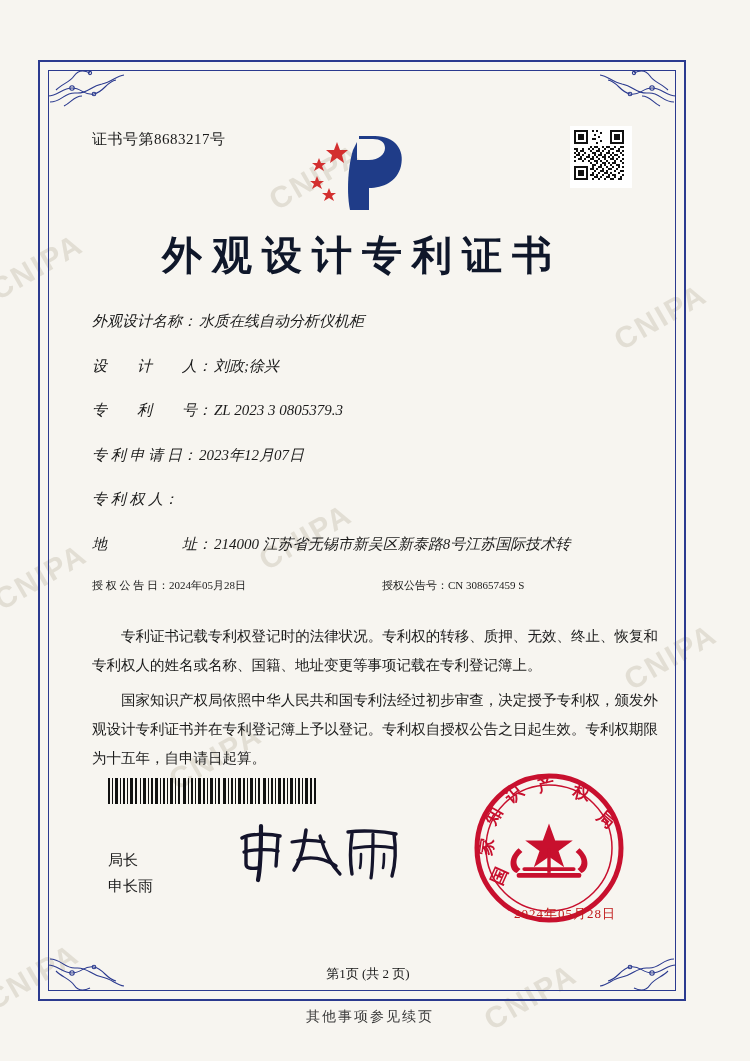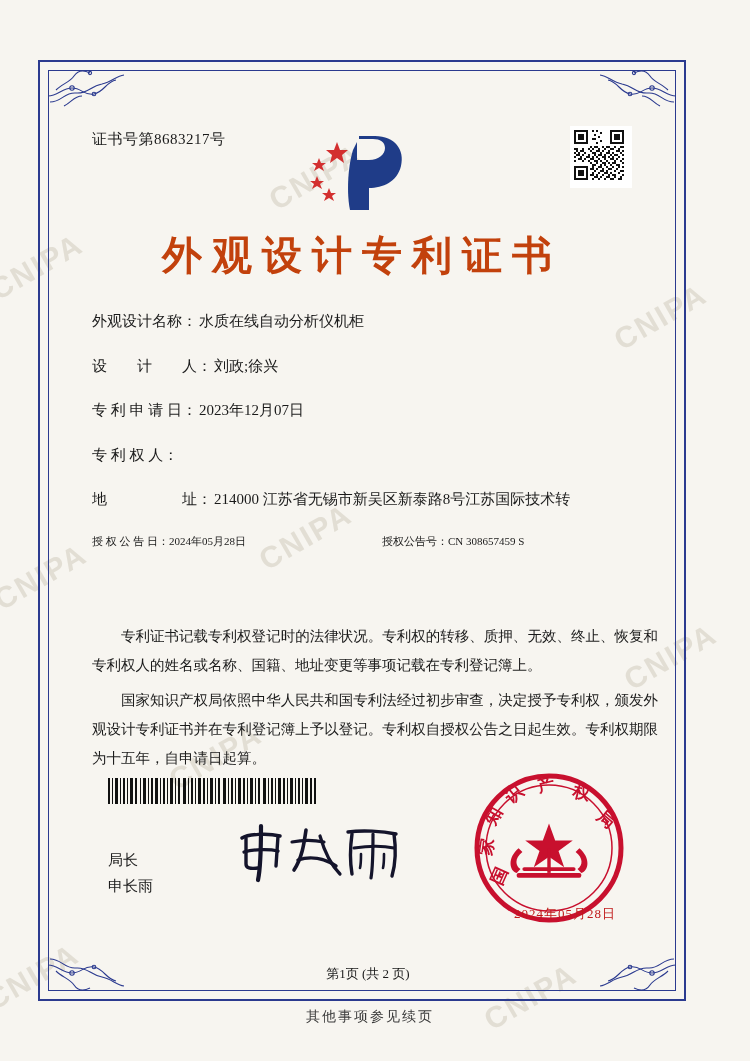--- a/index.html
+++ b/index.html
@@ -97,37 +97,38 @@
   }
 
   .title {
     position: absolute;
     left: 0; right: 0;
     top: 228px;
     text-align: center;
     font-size: 40px;
     font-weight: 700;
     letter-spacing: 10px;
-    color: #c2410c;
+    color: #0f172a;
     font-family: "Liberation Serif", serif;
   }
 
   
   .fields {
     position: absolute;
     left: 92px;
     top: 310px;
     width: 570px;
     font-size: 15px;
   }
   .row {
     display: flex;
     align-items: flex-start;
     margin-bottom: 22px;
     line-height: 1.5;
+    font-style: italic;
   }
   .row .lbl {
     flex: 0 0 auto;
     white-space: nowrap;
   }
   .row .val {
     flex: 1 1 auto;
     padding-left: 2px;
   }
   .row .val .l2 { display: block; padding-left: 14px; }
@@ -451,20 +452,24 @@
     <div class="row">
       <span class="lbl">外观设计名称：</span>
       <span class="val">水质在线自动分析仪机柜</span>
     </div>
 
     <div class="row">
       <span class="lbl">设　　计　　人：</span>
       <span class="val">刘政;徐兴</span>
     </div>
 
+    <div class="row">
+      <span class="lbl">专　　利　　号：</span>
+      <span class="val">ZL 2023 3 0805379.3</span>
+    </div>
 
     <div class="row">
       <span class="lbl">专 利 申 请 日：</span>
       <span class="val">2023年12月07日</span>
     </div>
 
     <div class="row">
       <span class="lbl">专 利 权 人：</span>
     </div>
 

